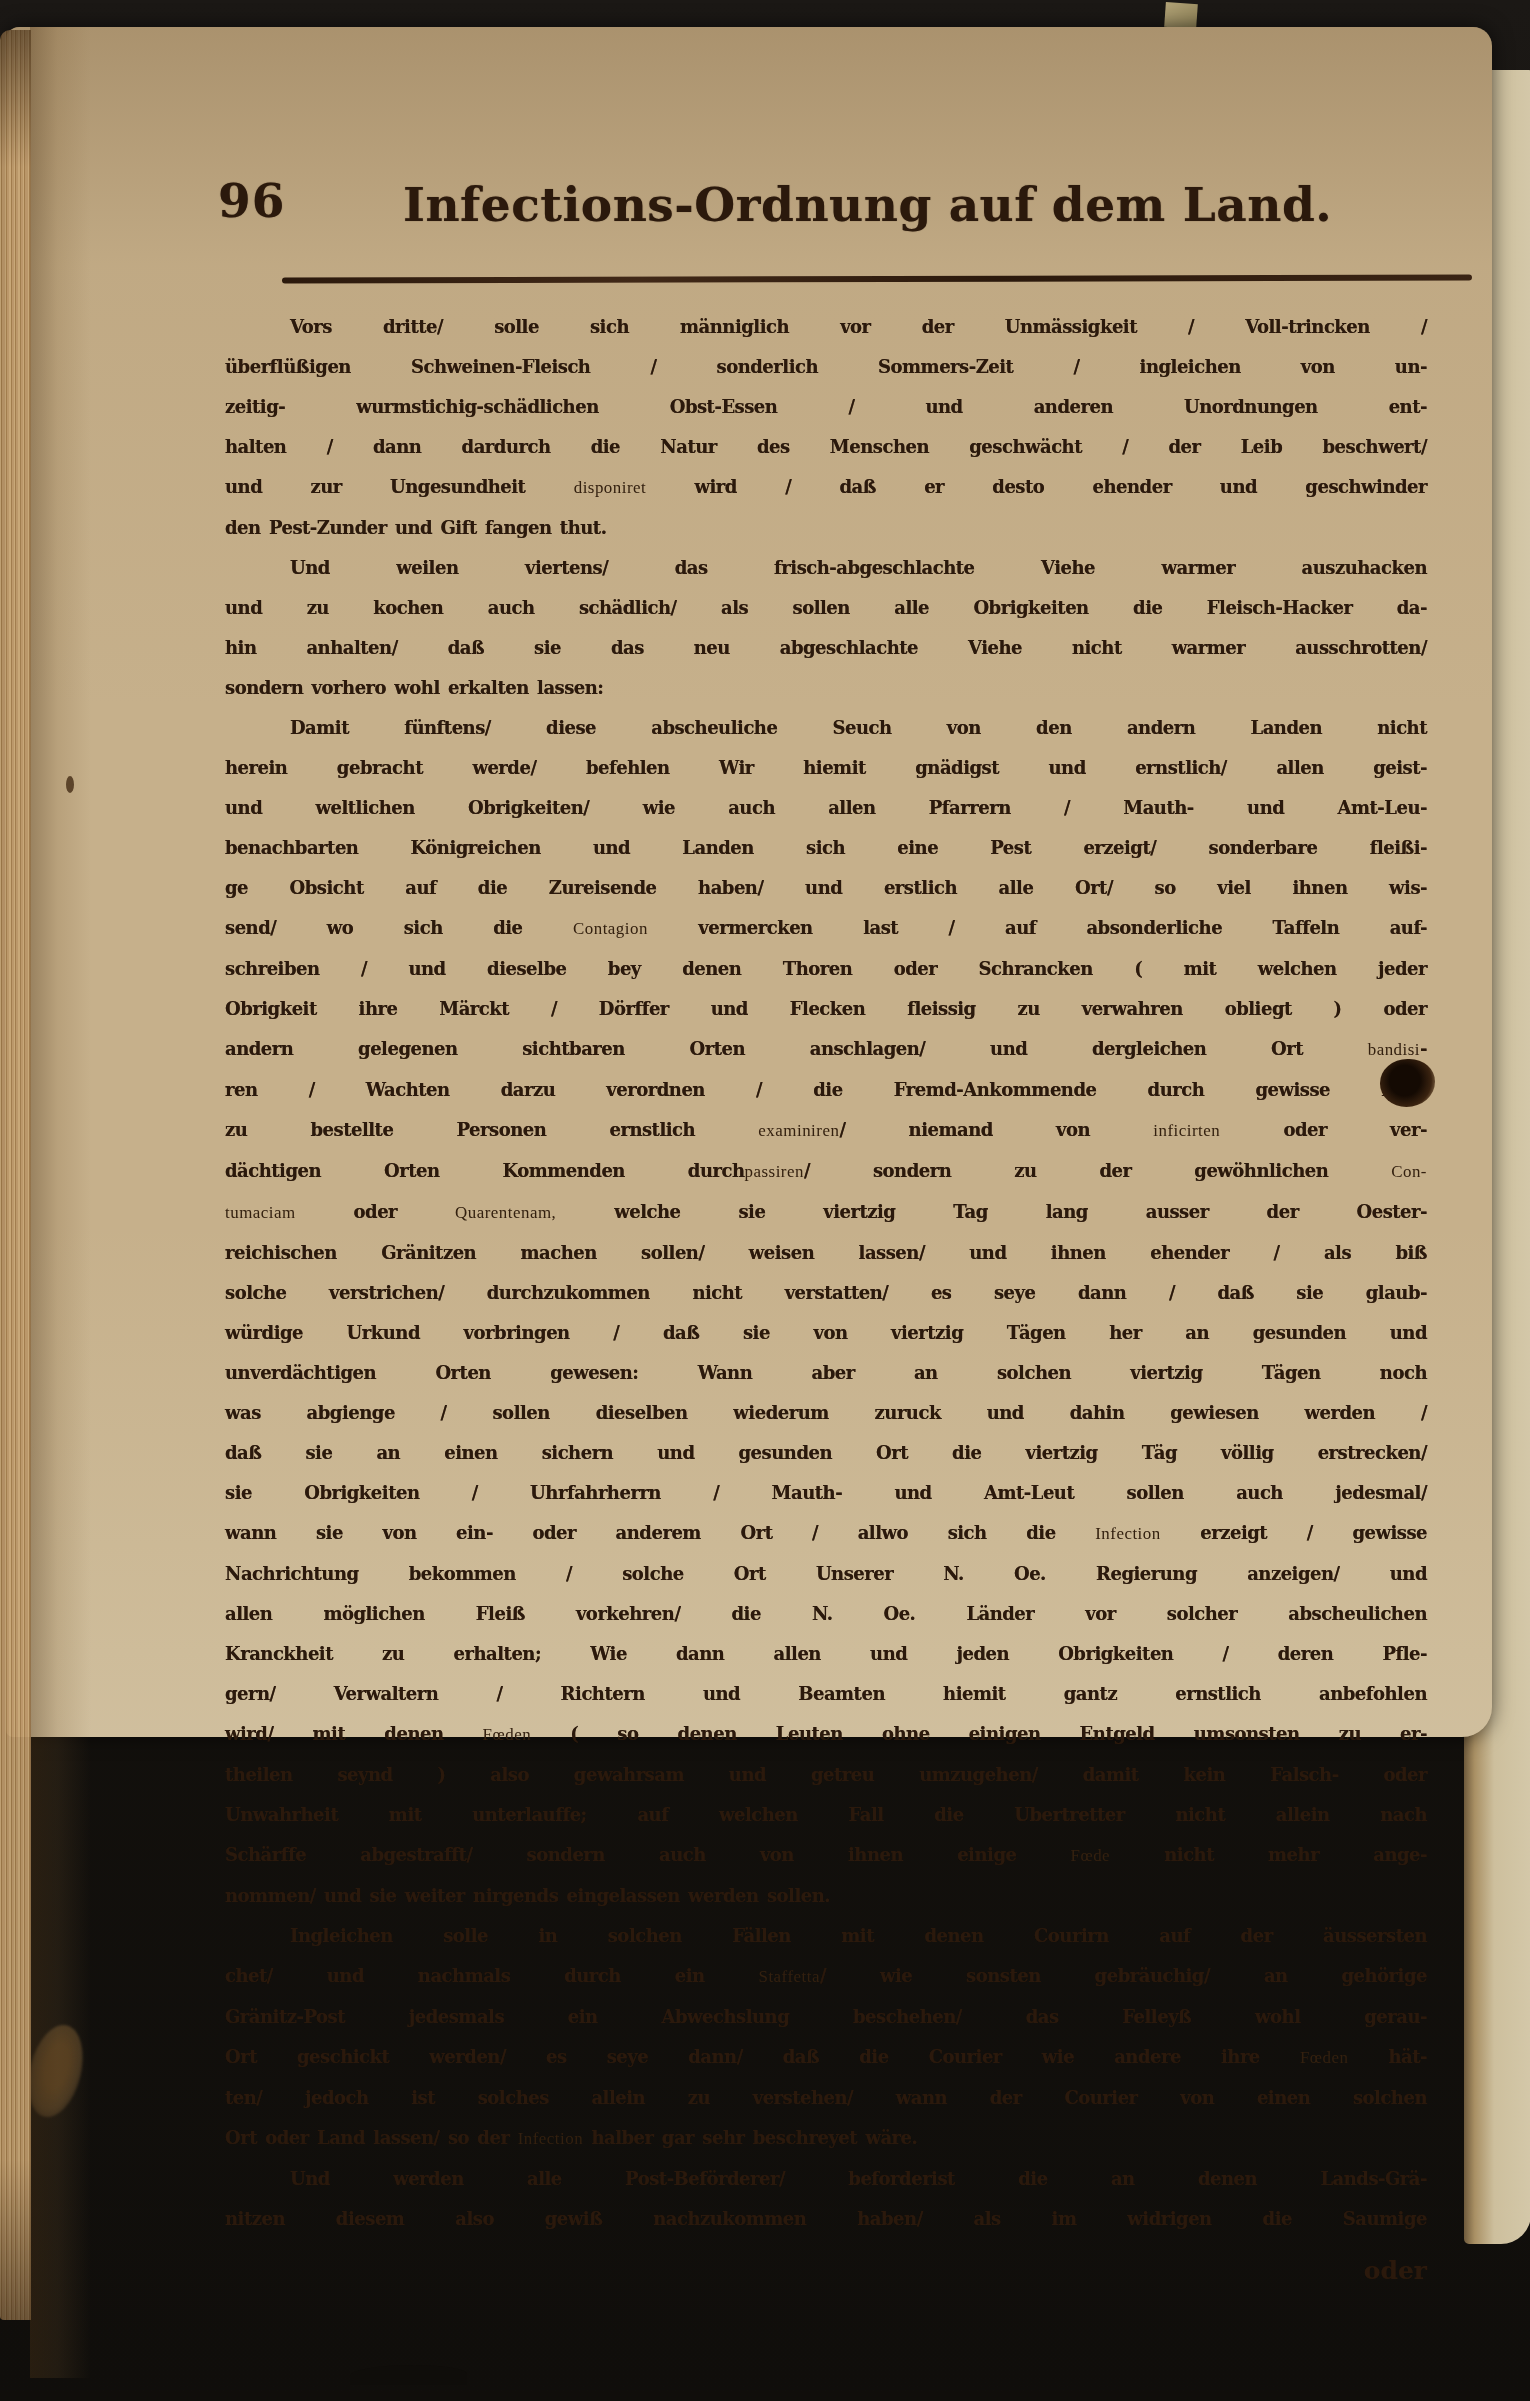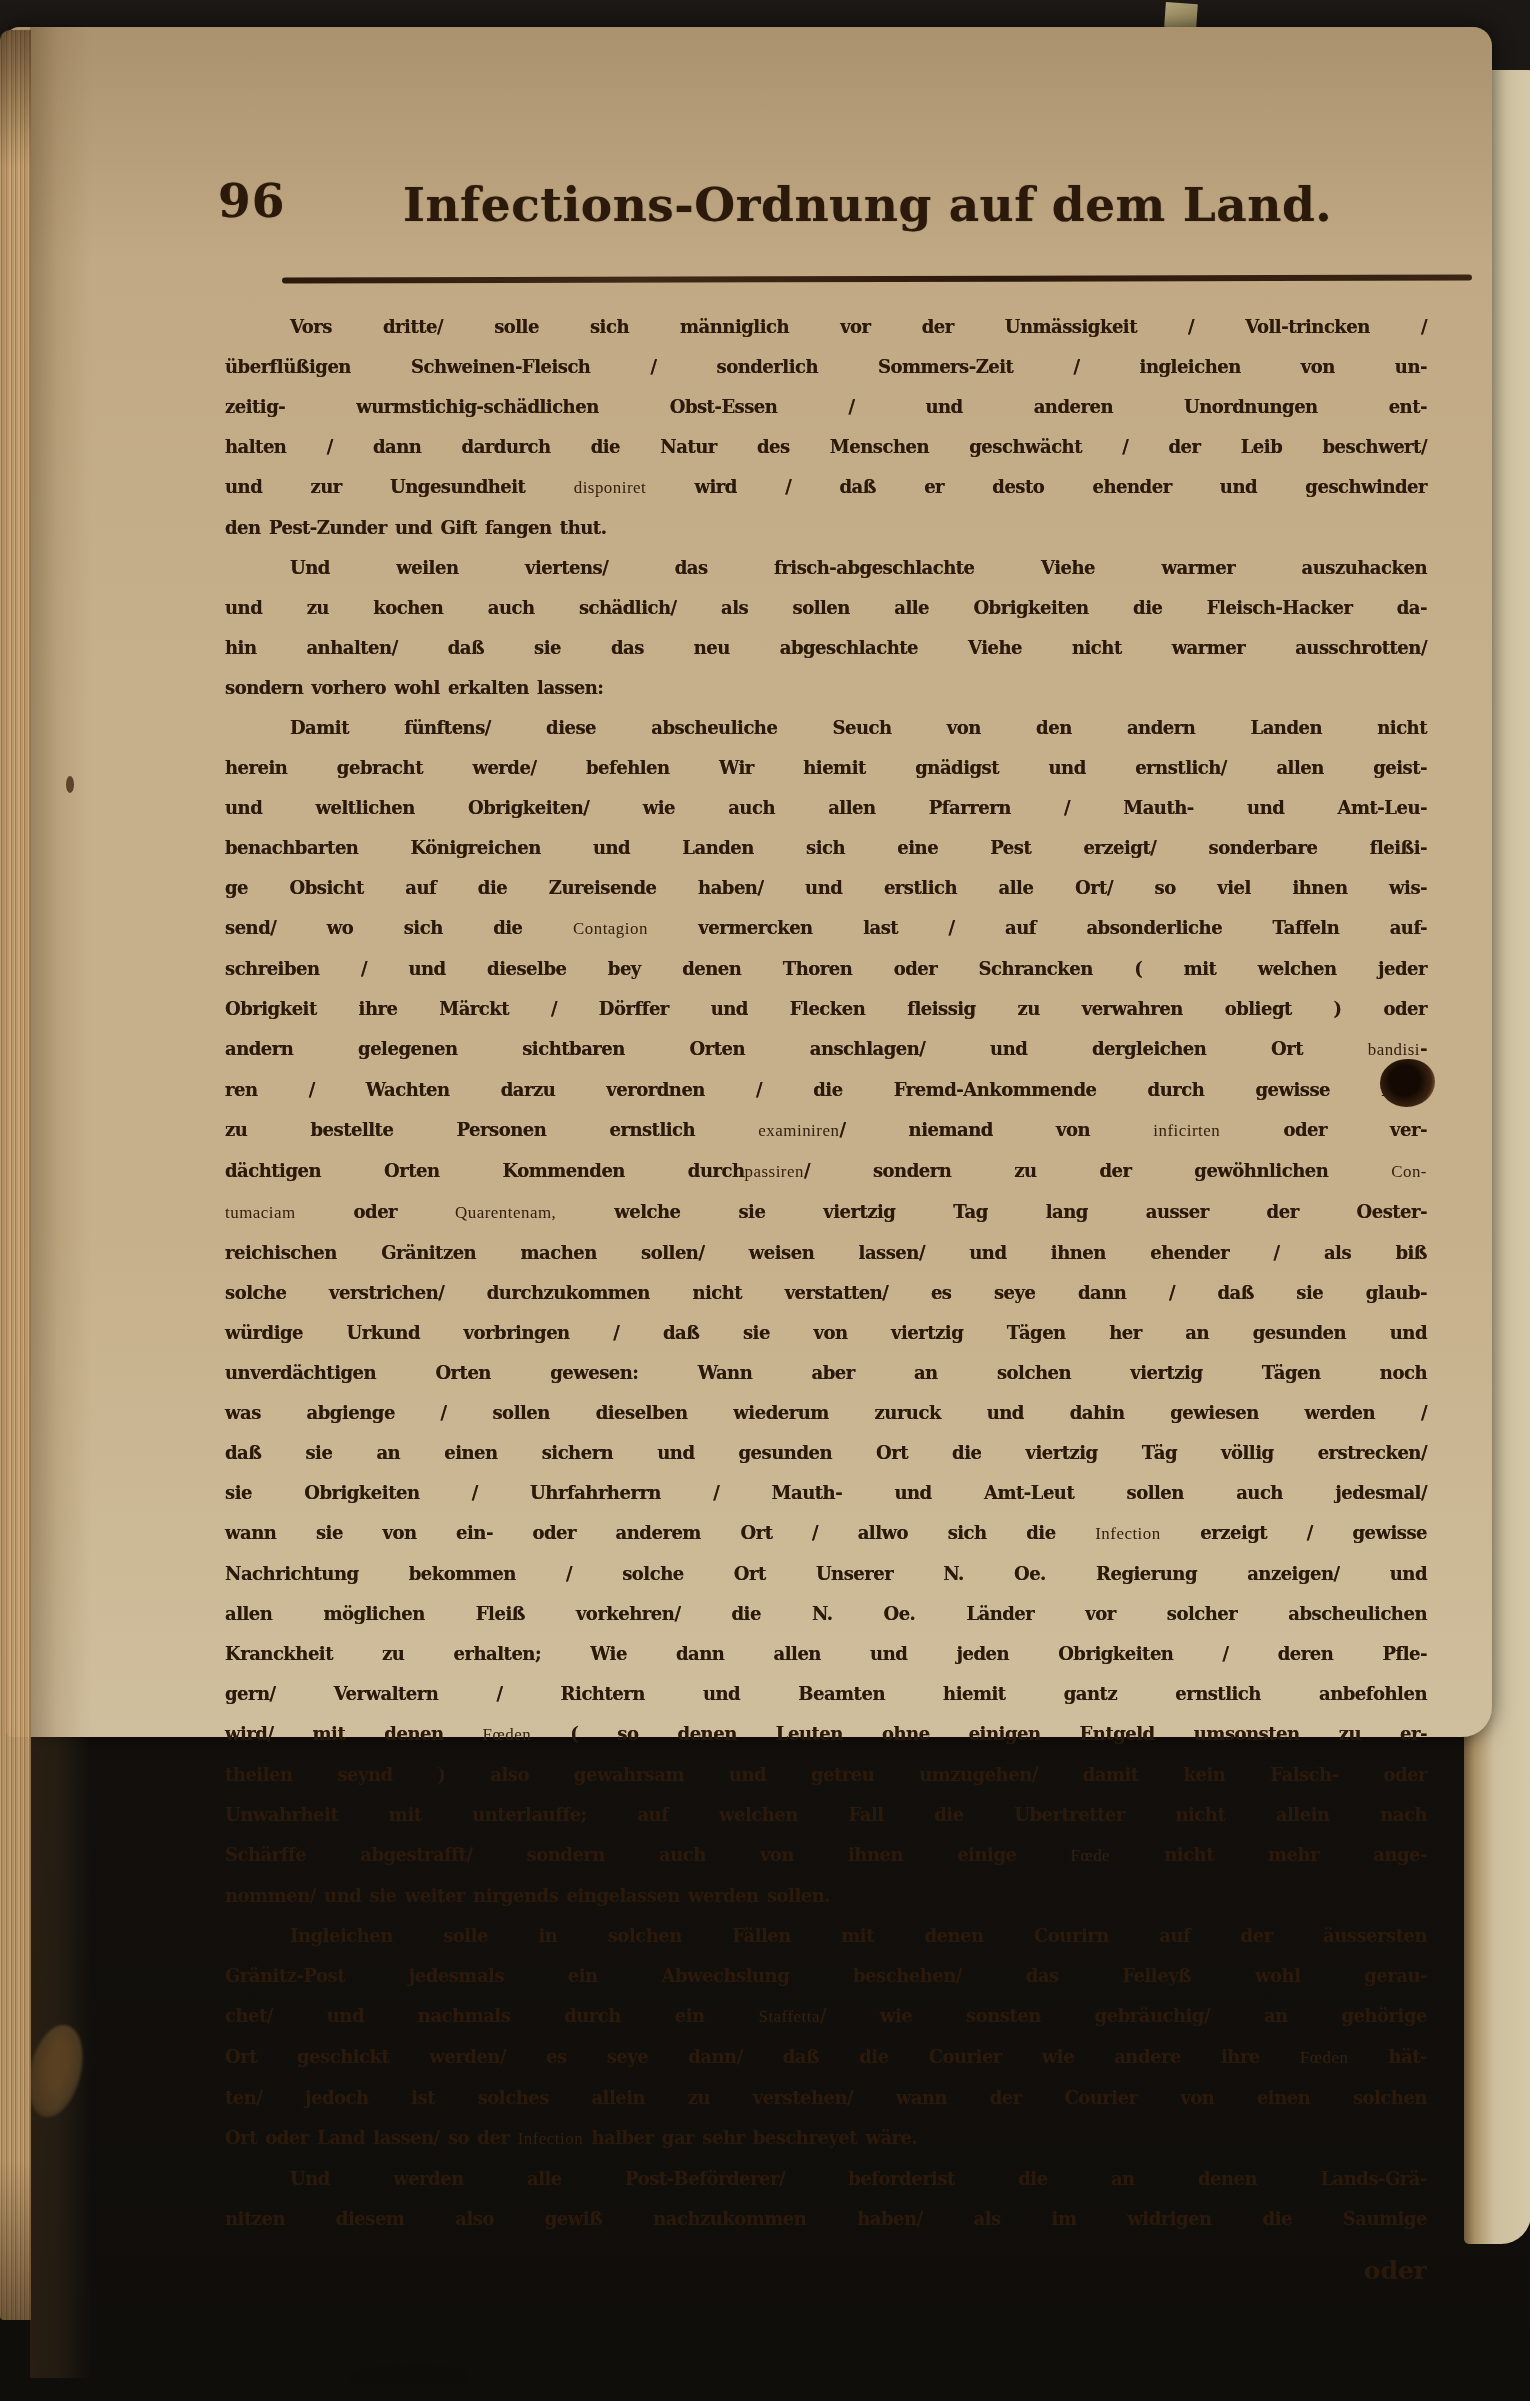--- a/index.html
+++ b/index.html
@@ -126,22 +126,22 @@
           <div class="line"><span>Kranckheit zu erhalten; Wie dann allen und jeden Obrigkeiten / deren Pfle-</span></div>
           <div class="line"><span>gern/ Verwaltern / Richtern und Beamten hiemit gantz ernstlich anbefohlen</span></div>
           <div class="line"><span>wird/ mit denen </span><span class="antiqua">Fœden</span><span> ( so denen Leuten ohne einigen Entgeld umsonsten zu er-</span></div>
           <div class="line"><span>theilen seynd ) also gewahrsam und getreu umzugehen/ damit kein Falsch- oder</span></div>
           <div class="line"><span>Unwahrheit mit unterlauffe; auf welchen Fall die Ubertretter nicht allein nach</span></div>
           <div class="line"><span>Schärffe abgestrafft/ sondern auch von ihnen einige </span><span class="antiqua">Fœde</span><span> nicht mehr ange-</span></div>
           <div class="line end"><span>nommen/ und sie weiter nirgends eingelassen werden sollen.</span></div>
         </div>
         <div class="para">
           <div class="line indent"><span>Ingleichen solle in solchen Fällen mit denen Courirn auf der äussersten</span></div>
+          <div class="line"><span>chet/ und nachmals durch ein </span><span class="antiqua">Staffetta</span><span>/ wie sonsten gebräuchig/ an gehörige</span></div>
           <div class="line"><span>Gränitz-Post jedesmals ein Abwechslung beschehen/ das Felleyß wohl gerau-</span></div>
-          <div class="line"><span>chet/ und nachmals durch ein </span><span class="antiqua">Staffetta</span><span>/ wie sonsten gebräuchig/ an gehörige</span></div>
           <div class="line"><span>Ort geschickt werden/ es seye dann/ daß die Courier wie andere ihre </span><span class="antiqua">Fœden</span><span> hät-</span></div>
           <div class="line"><span>ten/ jedoch ist solches allein zu verstehen/ wann der Courier von einen solchen</span></div>
           <div class="line end"><span>Ort oder Land lassen/ so der </span><span class="antiqua">Infection</span><span> halber gar sehr beschreyet wäre.</span></div>
         </div>
         <div class="para">
           <div class="line indent"><span>Und werden alle Post-Beförderer/ beforderist die an denen Lands-Grä-</span></div>
           <div class="line"><span>nitzen diesem also gewiß nachzukommen haben/ als im widrigen die Saumige</span></div>
         </div>
       </div>
 

